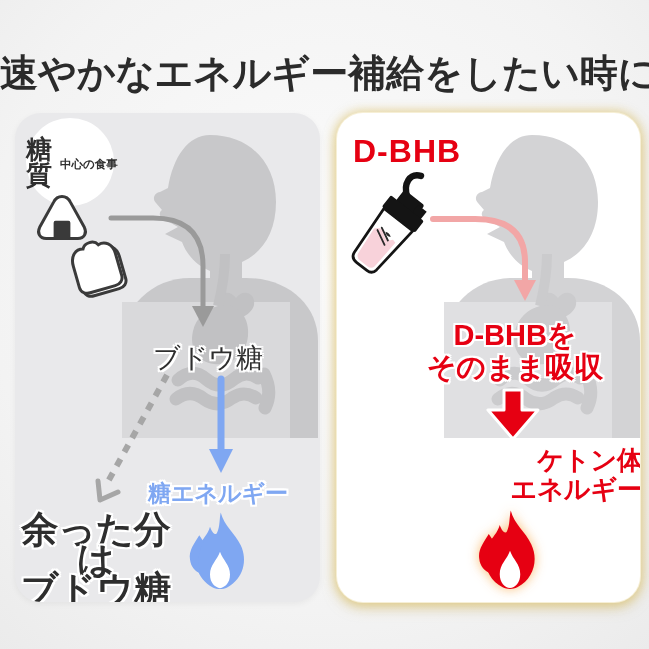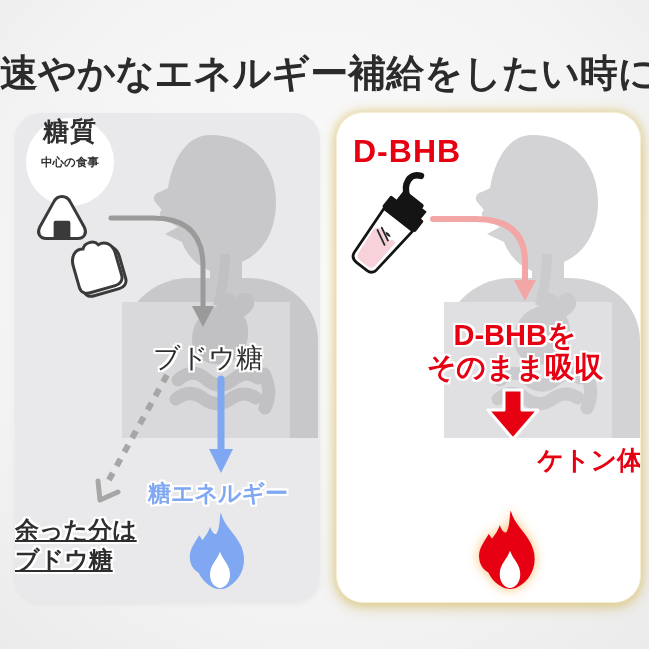--- a/index.html
+++ b/index.html
@@ -21,41 +21,41 @@
   }
   .panel-right{
     left:337px;width:303px;background:var(--panel_right_bg,#ffffff);
     box-shadow:0 0 0 1px #f6efd6, 0 0 10px 3px rgba(222,196,110,.55), 0 5px 14px rgba(206,178,92,.5);
     --sil:var(--silhouette_right,#d3d3d5);--silbox:#e0e0e2;--silorg:#cbcbcd;
   }
   .abs{position:absolute;}
   .person{left:103px;top:17px;width:200px;height:320px;}
   .badge{
     left:11px;top:5px;width:88px;height:88px;border-radius:50%;background:#fff;
-    display:flex;flex-direction:column;align-items:center;justify-content:flex-start;text-align:center;gap:7px;
+    display:flex;flex-direction:row;align-items:center;justify-content:space-between;text-align:center;gap:7px;
   }
   .badge-title{font-size:26px;font-weight:900;color:#2f2f2f;letter-spacing:1px;line-height:1;}
   .badge-sub{font-size:11.5px;font-weight:700;color:#2f2f2f;margin-top:4px;white-space:nowrap;}
   .onigiri{left:20px;top:80px;width:54px;height:50px;}
   .bread{left:46px;top:122px;width:64px;height:62px;transform:rotate(-16deg);}
   .arrow-swallow{left:90px;top:95px;width:112px;height:126px;}
   .arrow-swallow-pink{left:90px;top:95px;width:112px;height:104px;}
   .label-glucose{
     left:103px;top:227px;width:180px;text-align:center;font-size:27px;font-weight:400;
     color:#2e2e2e;white-space:nowrap;
   }
   .arrow-dashed{left:68px;top:256px;width:100px;height:142px;}
   .arrow-blue{left:191px;top:262px;width:30px;height:102px;}
   .label-sugar-energy{
     left:113px;top:365px;width:180px;text-align:center;font-size:23px;font-weight:900;
     color:var(--accent_blue,#7fa7f2);white-space:nowrap;
   }
   .fat-note{
-    left:0px;top:402px;width:162px;text-align:left;font-size:24px;font-weight:900;
-    color:#2e2e2e;line-height:30px;text-decoration:underline;
+    left:0px;top:402px;width:162px;text-align:center;font-size:37px;font-weight:900;
+    color:#2e2e2e;line-height:30px;
   }
   .flame{width:66px;height:80px;}
   .flame-blue{left:172px;top:398px;--flame:var(--accent_blue,#7fa7f2);}
   .flame-red{left:139px;top:396px;width:68px;height:82px;--flame:var(--accent_red,#e60012);
     filter:drop-shadow(0 0 6px rgba(248,184,104,.9));}
   .label-dbhb{left:16px;top:20px;font-size:32px;font-weight:900;color:var(--accent_red,#e60012);letter-spacing:1px;}
   .shaker-wrap{left:4px;top:52px;width:110px;height:122px;}
   .shaker{position:absolute;left:22px;top:2px;width:64px;height:114px;transform:rotate(38deg);}
   .absorb-note{
     left:58px;top:206px;width:240px;text-align:center;font-size:29px;font-weight:900;
@@ -179,20 +179,21 @@
       <div>D-BHBを</div>
       <div>そのまま吸収</div>
     </div>
 
     <svg class="abs arrow-thick-red" viewBox="0 0 60 56">
       <polygon points="21,3 39,3 39,23 55,23 30,52 5,23 21,23" fill="var(--accent_red,#e60012)" stroke="#fff" stroke-width="3" stroke-linejoin="round"></polygon>
     </svg>
 
     <div class="abs ketone-note outline-w">
       <div>ケトン体</div>
+      <div>エネルギー</div>
     </div>
 
     <svg class="abs flame flame-red" viewBox="0 0 90 112">
       <use href="#flame-shape"></use>
     </svg>
   </section>
 
 </div>
 
 </body></html>

